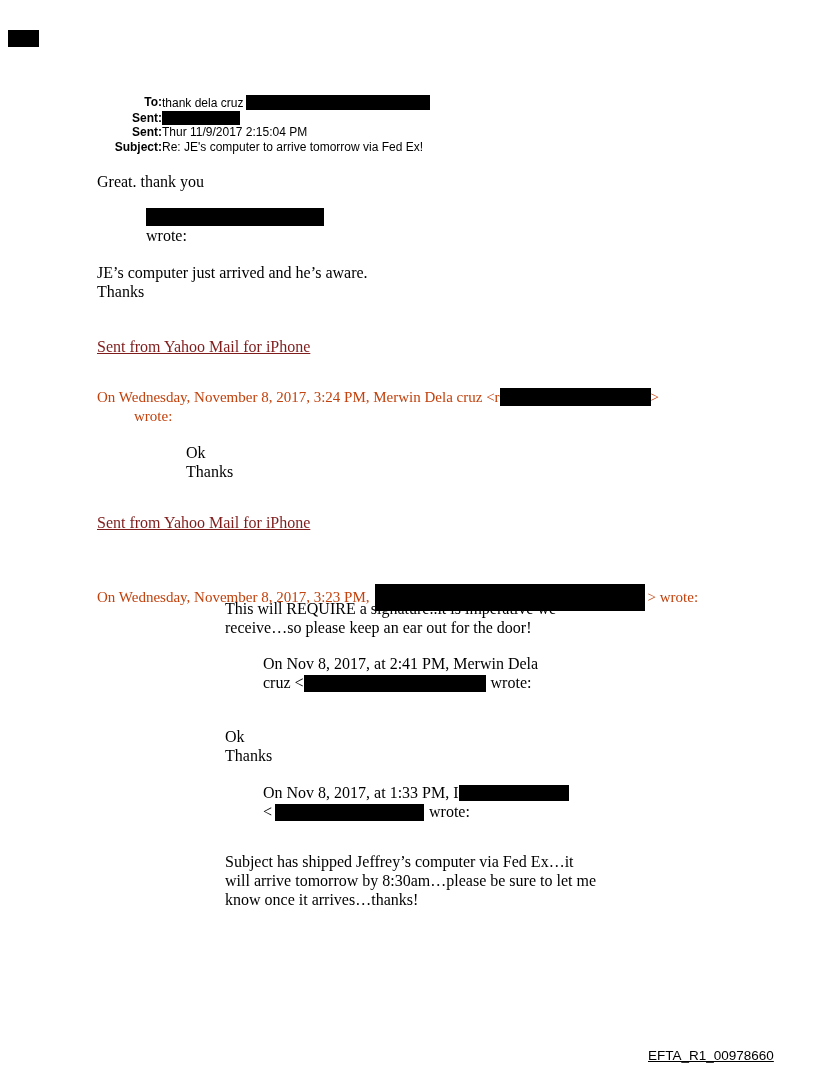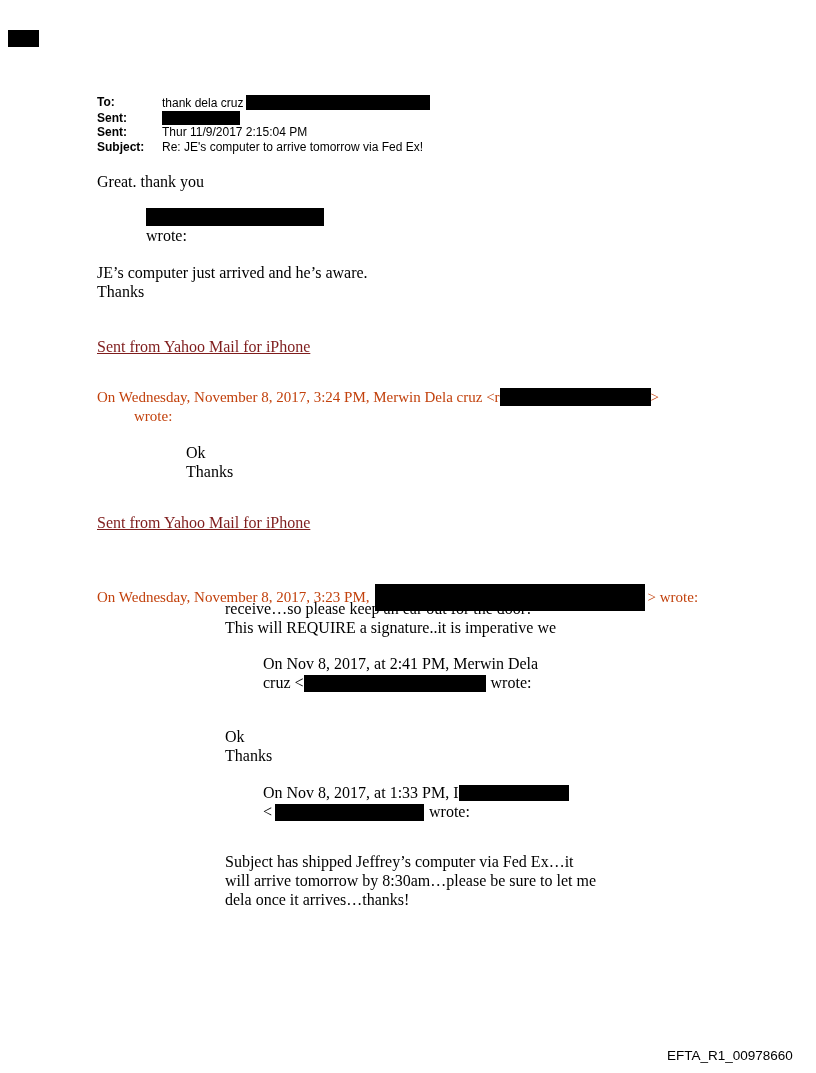--- a/index.html
+++ b/index.html
@@ -17,21 +17,21 @@
   
   .hdr {
     left: 97px; top: 95px;
     display: grid;
     grid-template-columns: 65px auto;
     font-family: "Liberation Sans", "DejaVu Sans", sans-serif;
     font-size: 12px;
     line-height: 14.6px;
     white-space: nowrap;
   }
-  .hdr .lbl { font-weight: bold; }
+  .hdr .lbl { font-weight: bold; text-align: right; }
 
   
   .redact {
     display: inline-block;
     background: #000000;
     vertical-align: -3px;
   }
   .redact.block { display: block; }
 
   
@@ -98,40 +98,40 @@
 
   <div class="abs link" style="left:97px; top:514px;">Sent from Yahoo Mail for iPhone</div>
 
   <div class="abs gray-txt tall-line" style="left:97px; top:582px; height:30px;font-family:Liberation Serif, serif;">
     <span>On Wednesday, November 8, 2017, 3:23 PM,</span>
       <span class="redact" style="width:270px; height:27px; margin-left:5px;"></span>
       <span style="margin-left:3px;">&gt; wrote:</span>
   </div>
 
   <div class="abs body-txt" style="left:225px; top:599px;">
+    <div>This will REQUIRE a signature..it is imperative we</div>
     <div>receive…so please keep an ear out for the door!</div>
-    <div>This will REQUIRE a signature..it is imperative we</div>
   </div>
 
   <div class="abs body-txt" style="left:263px; top:654px;">
     <div>On Nov 8, 2017, at 2:41 PM, Merwin Dela</div>
     <div><span>cruz &lt;</span><span class="redact" style="width:182px; height:17px; vertical-align:-4px;"></span><span style="margin-left:5px;">wrote:</span></div>
   </div>
 
   <div class="abs body-txt" style="left:225px; top:727px;">
     <div>Ok</div>
     <div>Thanks</div>
   </div>
 
   <div class="abs body-txt" style="left:263px; top:783px;">
     <div><span>On Nov 8, 2017, at 1:33 PM, I</span><span class="redact" style="width:110px; height:16px; vertical-align:-3px;"></span></div>
     <div><span>&lt;</span><span class="redact" style="width:149px; height:17px; vertical-align:-4px; margin-left:3px;"></span><span style="margin-left:5px;">wrote:</span></div>
   </div>
 
   <div class="abs body-txt" style="left:225px; top:852px;">
     <div>Subject has shipped Jeffrey’s computer via Fed Ex…it</div>
     <div>will arrive tomorrow by 8:30am…please be sure to let me</div>
-    <div>dela once it arrives…thanks!</div>
+    <div>know once it arrives…thanks!</div>
   </div>
 
-  <div class="abs bates" style="left:667px; top:1048px;">EFTA_R1_00978660</div>
+  <div class="abs bates" style="left:648px; top:1048px;text-decoration:underline;">EFTA_R1_00978660</div>
 
 </div>
 
 </body></html>

